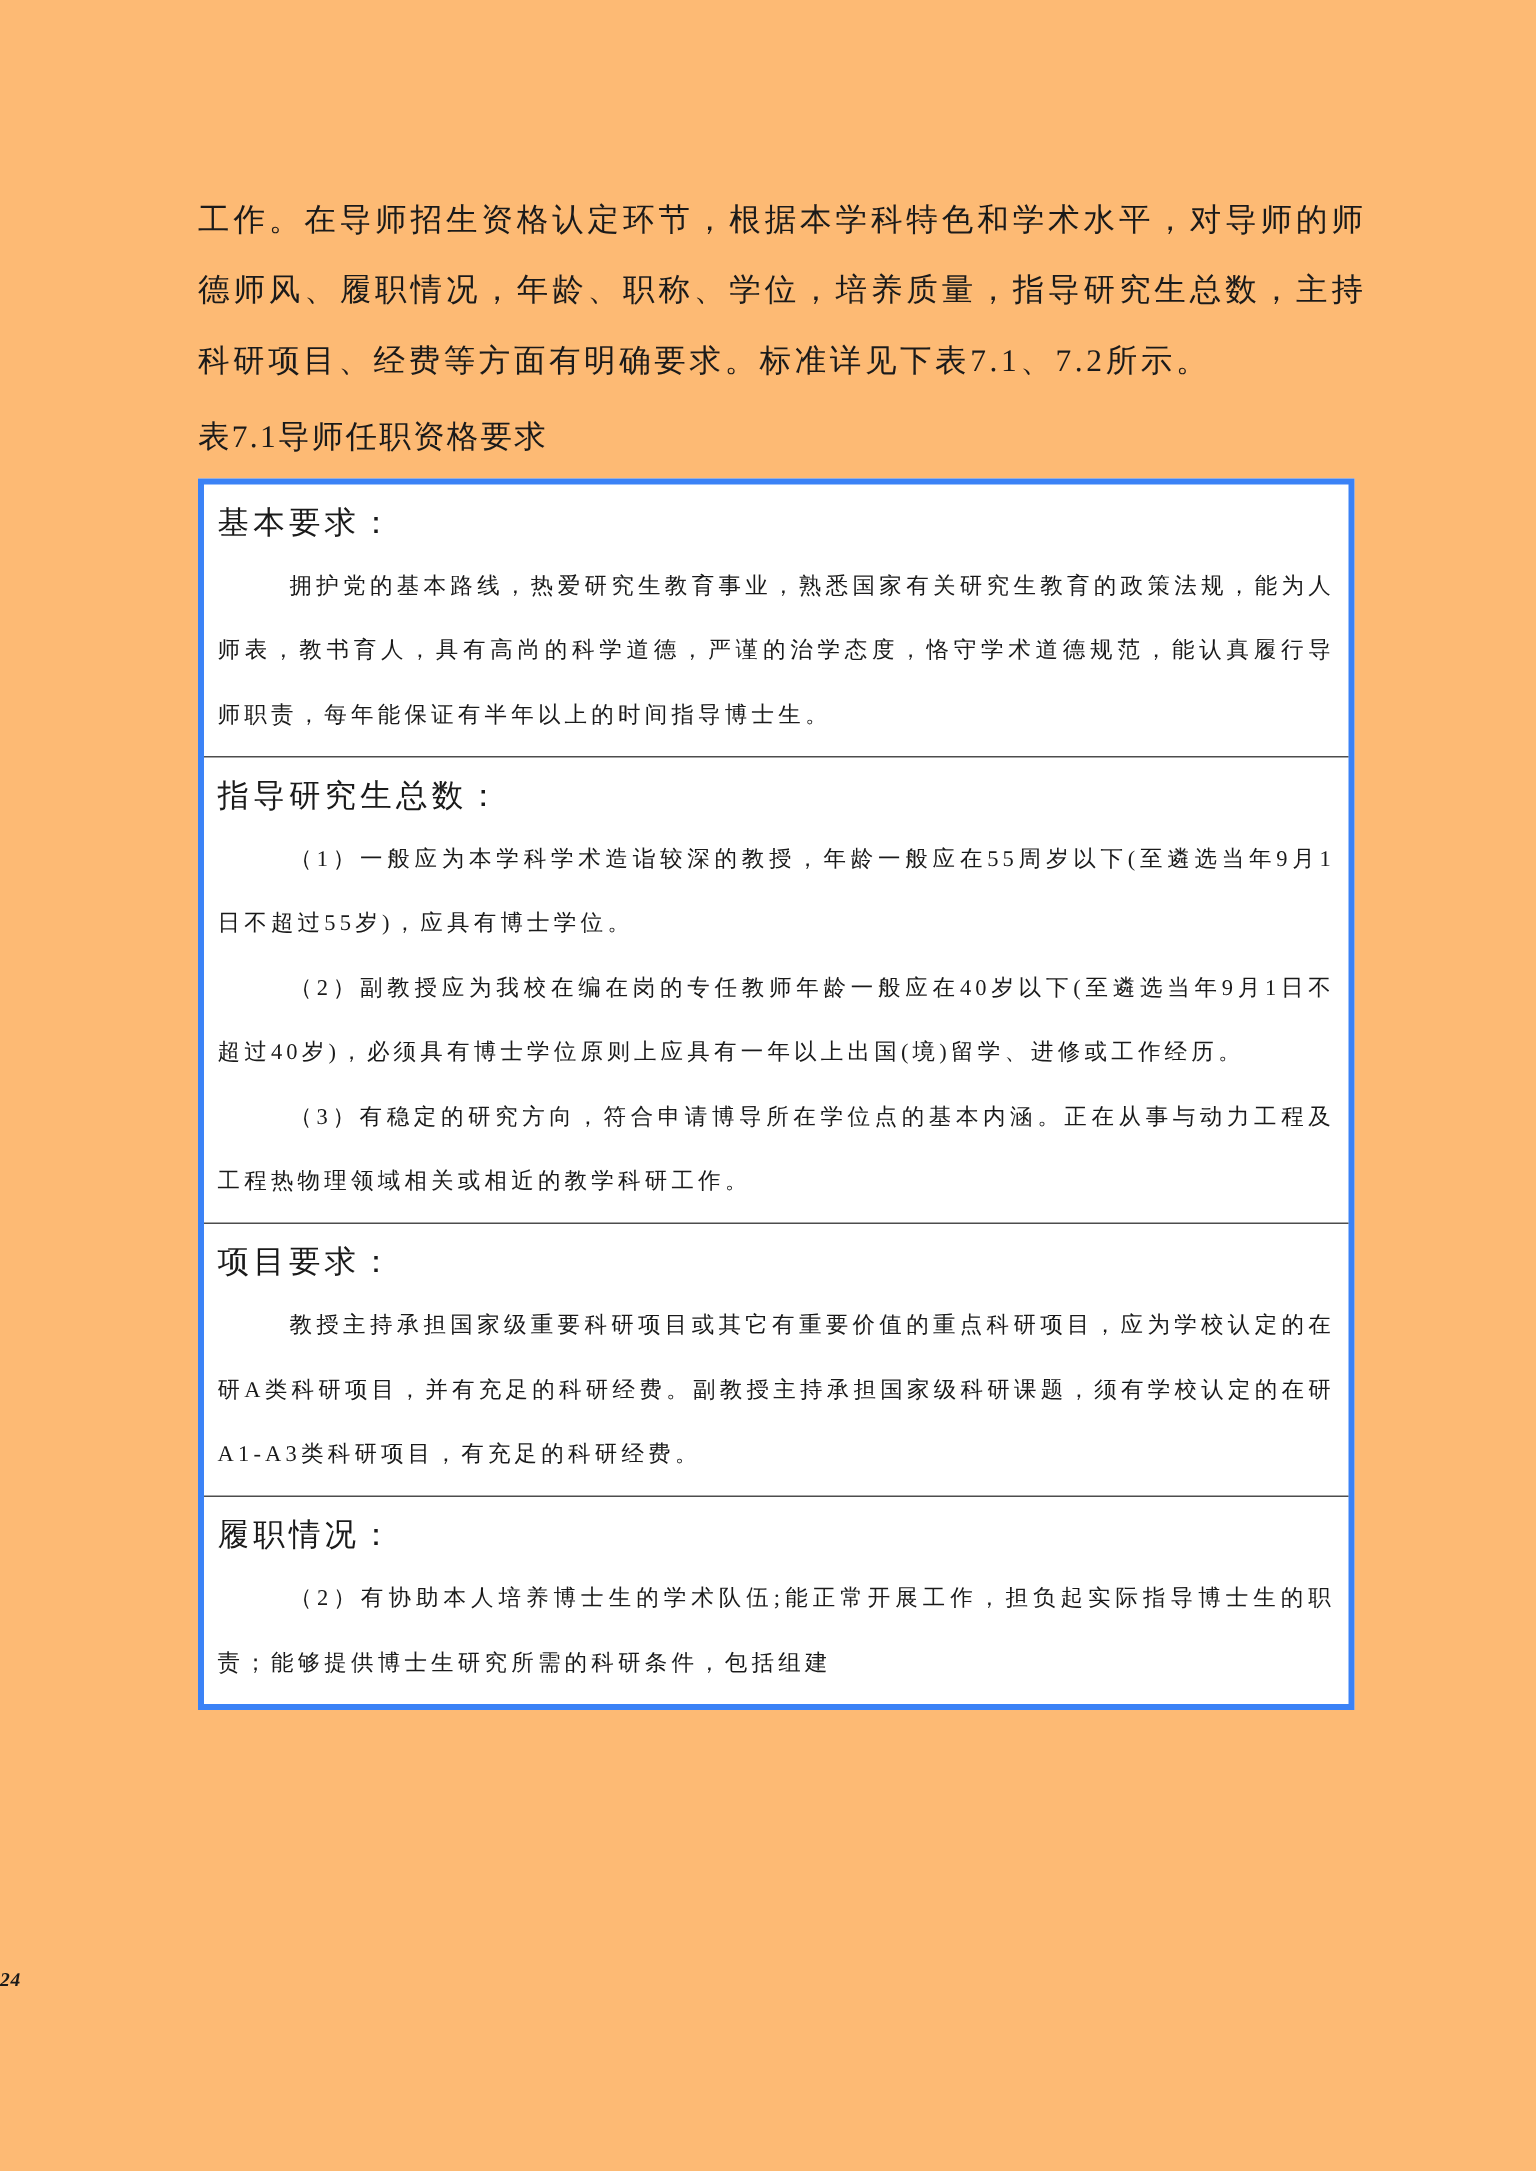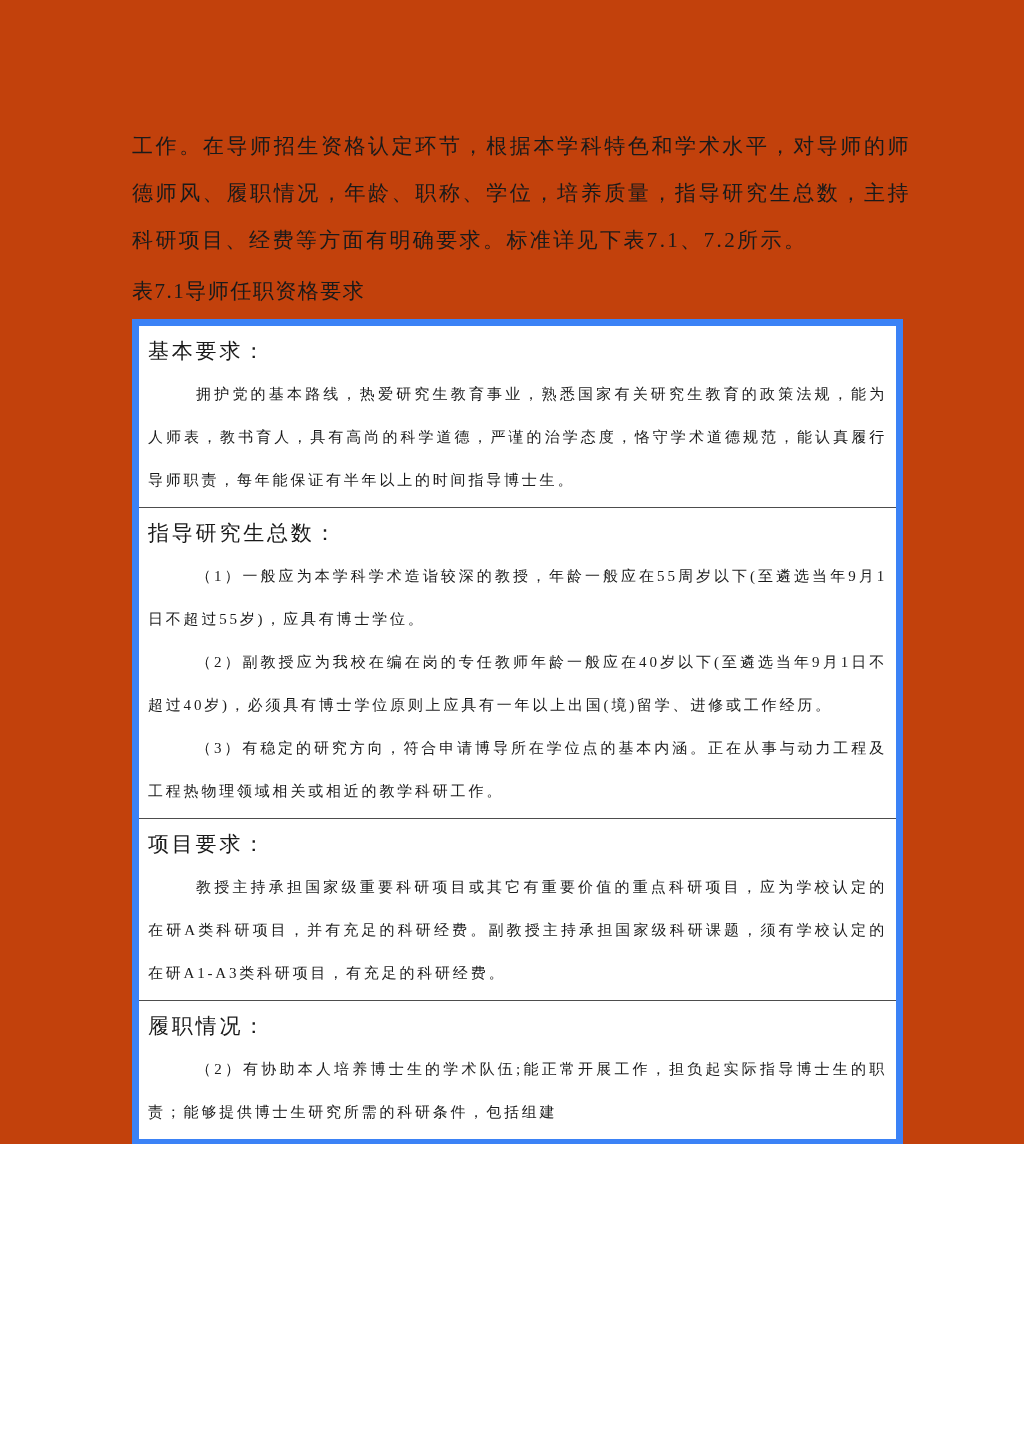--- a/index.html
+++ b/index.html
@@ -8,22 +8,22 @@
     width: 1024px;
     height: 1447px;
     position: relative;
     font-family: "Liberation Serif", "DejaVu Serif", serif;
     color: #1a1a1a;
   }
   .page {
     position: absolute;
     top: 0; left: 0;
     width: 1024px;
-    height: 1144px;
-    background: #c2410c;
+    height: 1447px;
+    background: #fdba74;
     overflow: hidden;
   }
   .content {
     position: absolute;
     top: 123px;
     left: 132px;
     width: 779px;
   }
   .intro {
     font-size: 21px;
@@ -35,21 +35,21 @@
   .table-title {
     font-size: 21px;
     line-height: 40px;
     letter-spacing: 1.5px;
     text-align: left;
     margin-top: 7px;
     margin-bottom: 8px;
   }
   .doc-table {
     width: 771px;
-    border: 7px solid #3b82f6;
+    border: 4px solid #3b82f6;
     background: #ffffff;
   }
   .t-row {
     padding: 4px 9px 5px 9px;
   }
   .t-row + .t-row {
     border-top: 1px solid #4d4d4d;
   }
   .row-heading {
     font-size: 21px;

